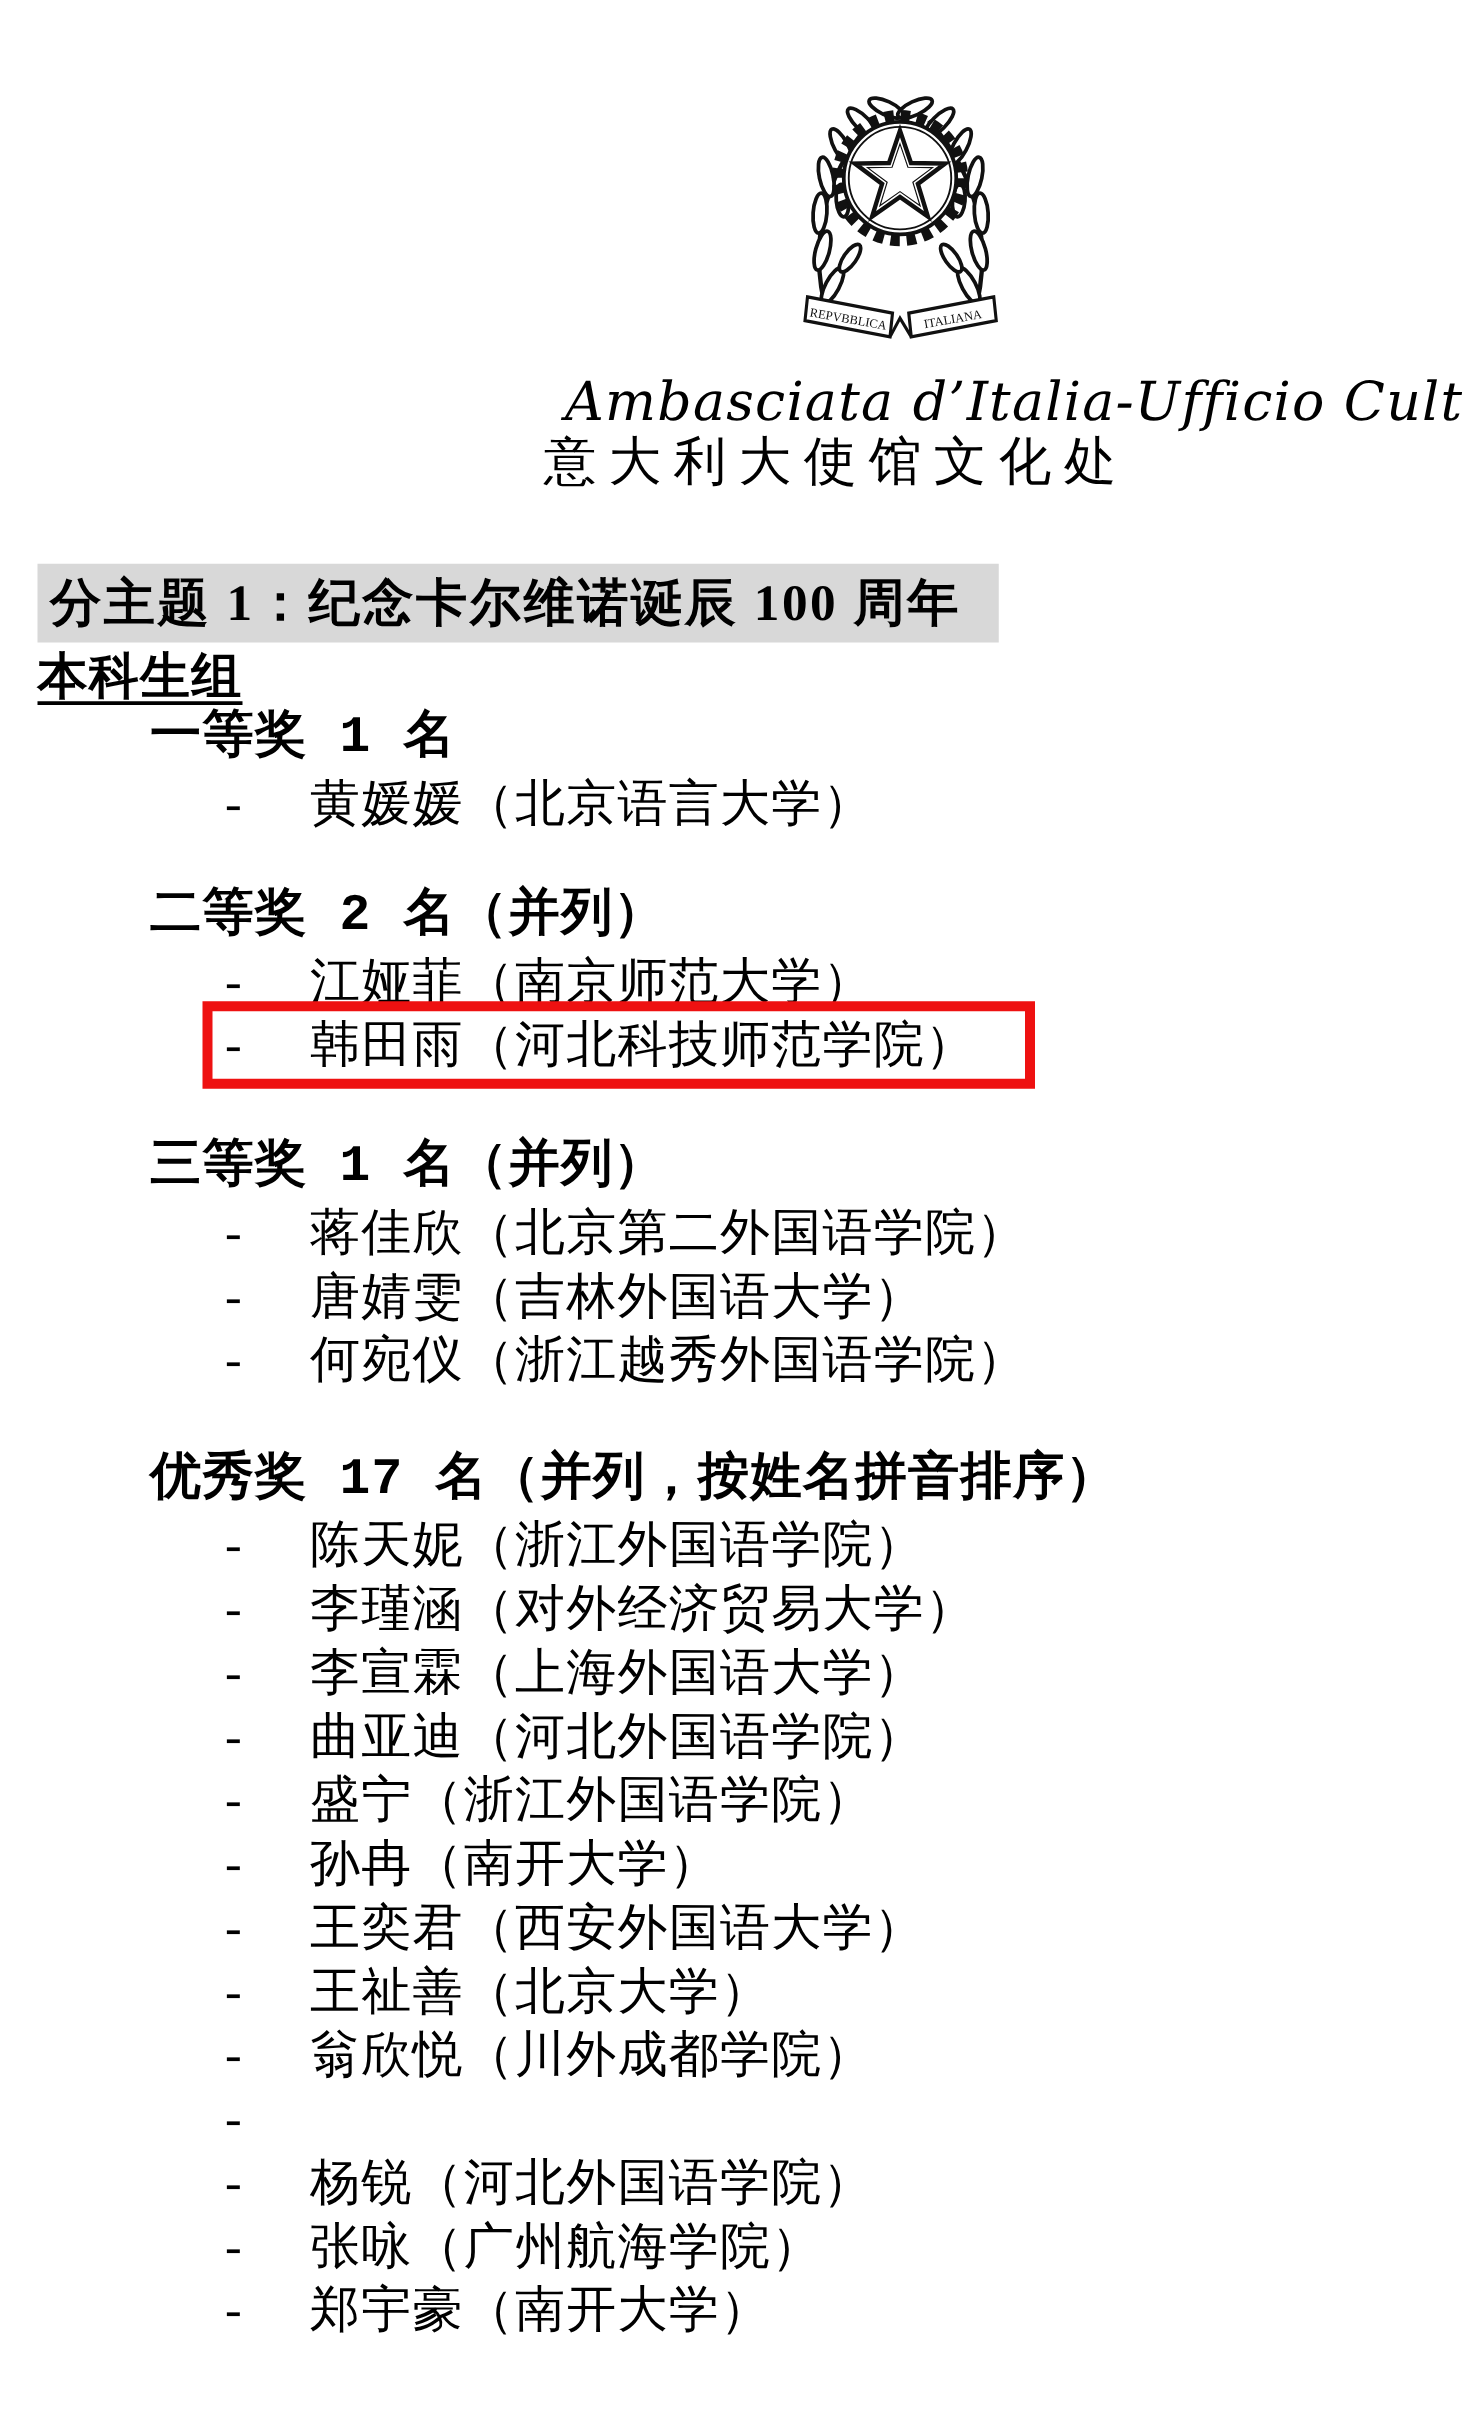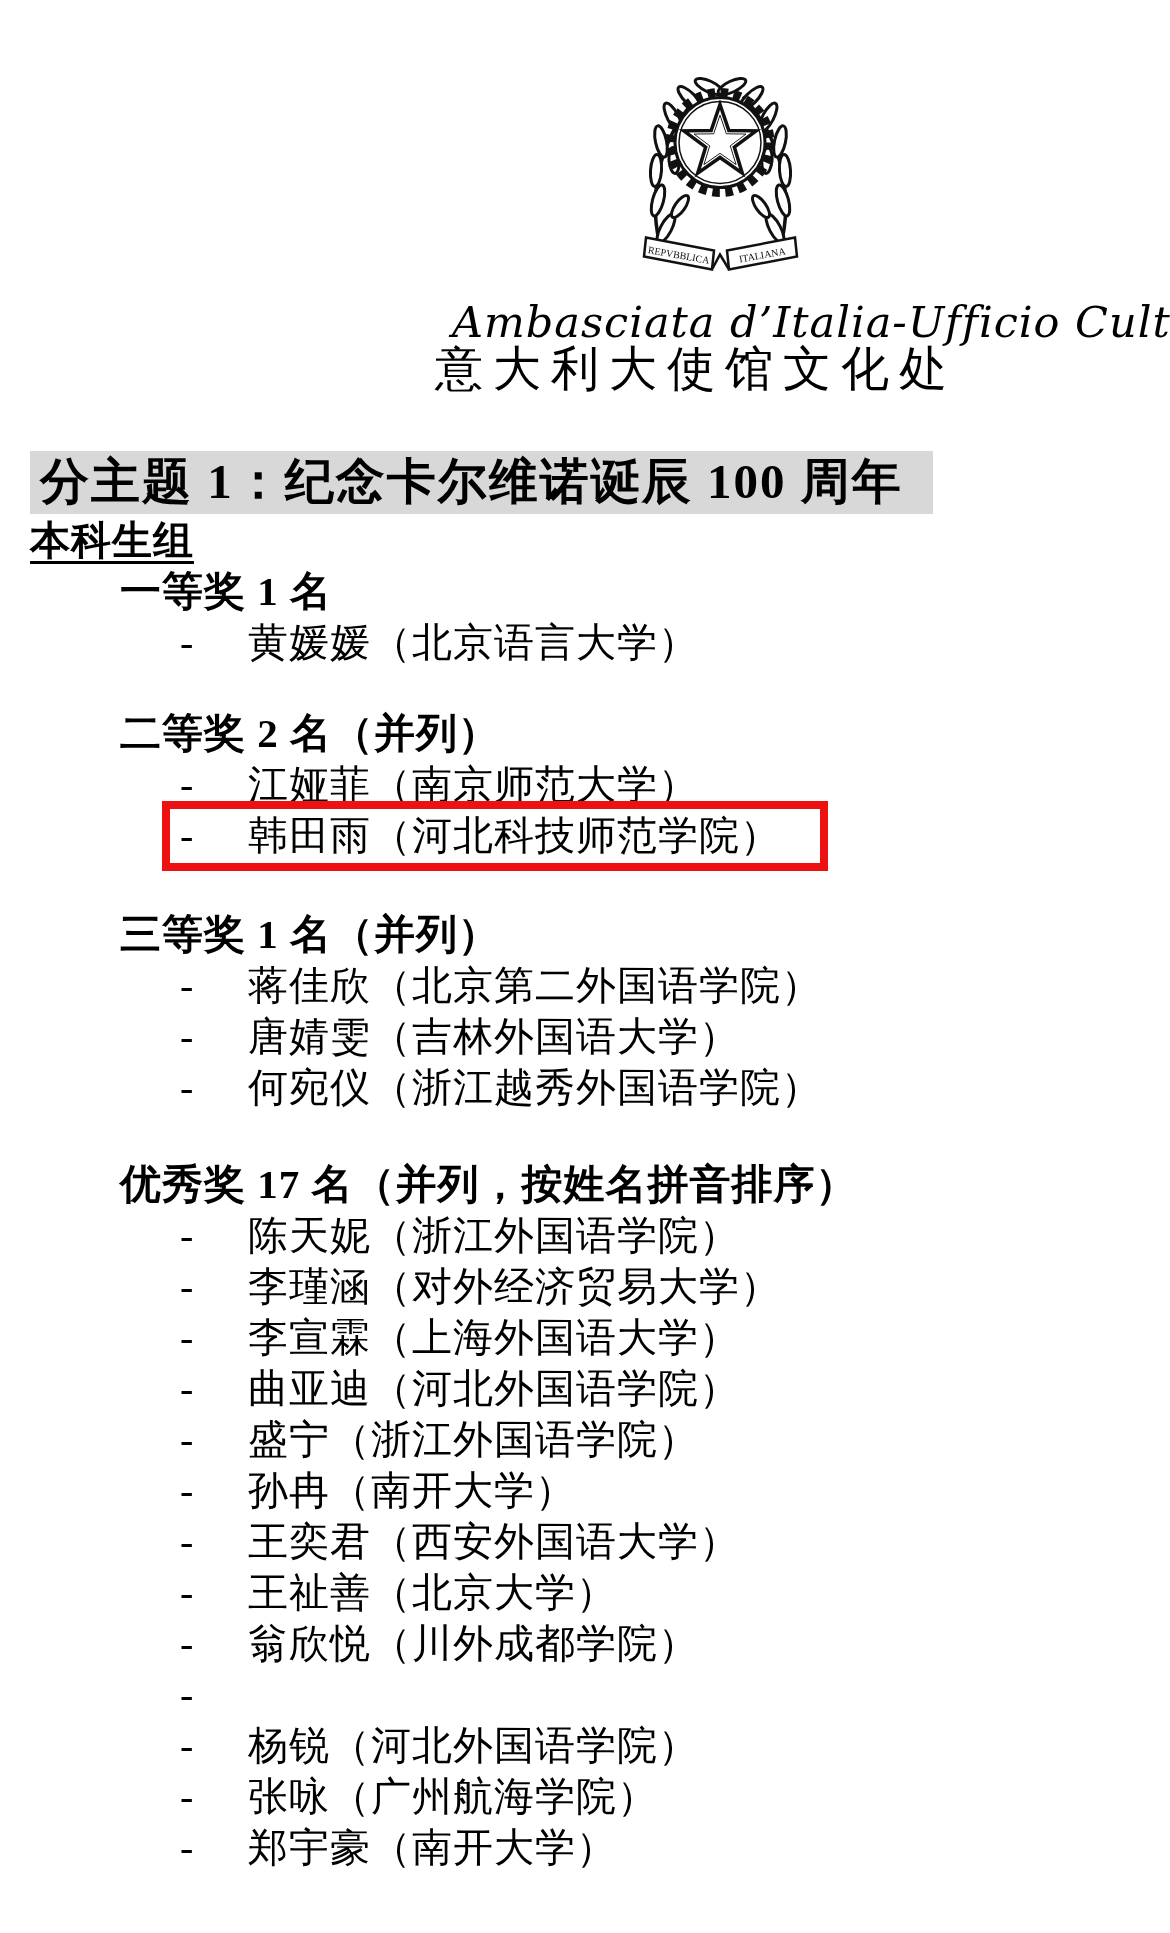--- a/index.html
+++ b/index.html
@@ -11,39 +11,39 @@
   
   .emblem{position:absolute;left:628px;top:54px;width:185px;height:220px;}
   .org-italian{
     position:absolute;left:452px;top:296px;
     font-family:"DejaVu Serif","Liberation Serif",serif;
     font-style:italic;font-size:43px;line-height:52px;letter-spacing:1px;white-space:nowrap;
   }
   .org-chinese{
     position:absolute;left:435px;top:344px;
     font-family:"Liberation Sans","DejaVu Sans",sans-serif;
-    font-size:48px;line-height:50px;letter-spacing:10px;white-space:nowrap;
+    font-size:42px;line-height:50px;letter-spacing:10px;white-space:nowrap;
   }
 
   
   .doc{position:absolute;left:30px;top:451px;width:1120px;}
   .topic-title{
     display:inline-block;background:#d8d8d8;
-    font-weight:bold;font-size:49px;line-height:46px;
+    font-weight:bold;font-size:41px;line-height:46px;
     padding:8px 30px 9px 10px;letter-spacing:2px;white-space:nowrap;
   }
   .group-title{
     display:inline-block;margin-top:5px;
     font-weight:bold;font-size:40px;line-height:44px;
     text-decoration:underline;text-decoration-thickness:3px;text-underline-offset:7px;
     letter-spacing:1px;
   }
   .sec-heading{
     margin-left:90px;font-weight:bold;font-size:41px;line-height:51px;
-    letter-spacing:1px;white-space:nowrap;
+    letter-spacing:1px;white-space:nowrap;font-family:Liberation Mono, monospace;
   }
   .mt-s1{margin-top:3px;}
   .mt-s2{margin-top:40px;}
   .mt-s3{margin-top:48px;}
   .mt-s4{margin-top:46px;}
   .item{position:relative;height:51px;font-size:40px;line-height:51px;}
   .item .dash{position:absolute;left:150px;top:0;}
   .item .itext{position:absolute;left:218px;top:0;letter-spacing:1px;white-space:nowrap;}
   .red-box{
     position:absolute;left:132px;top:-9px;width:650px;height:54px;

